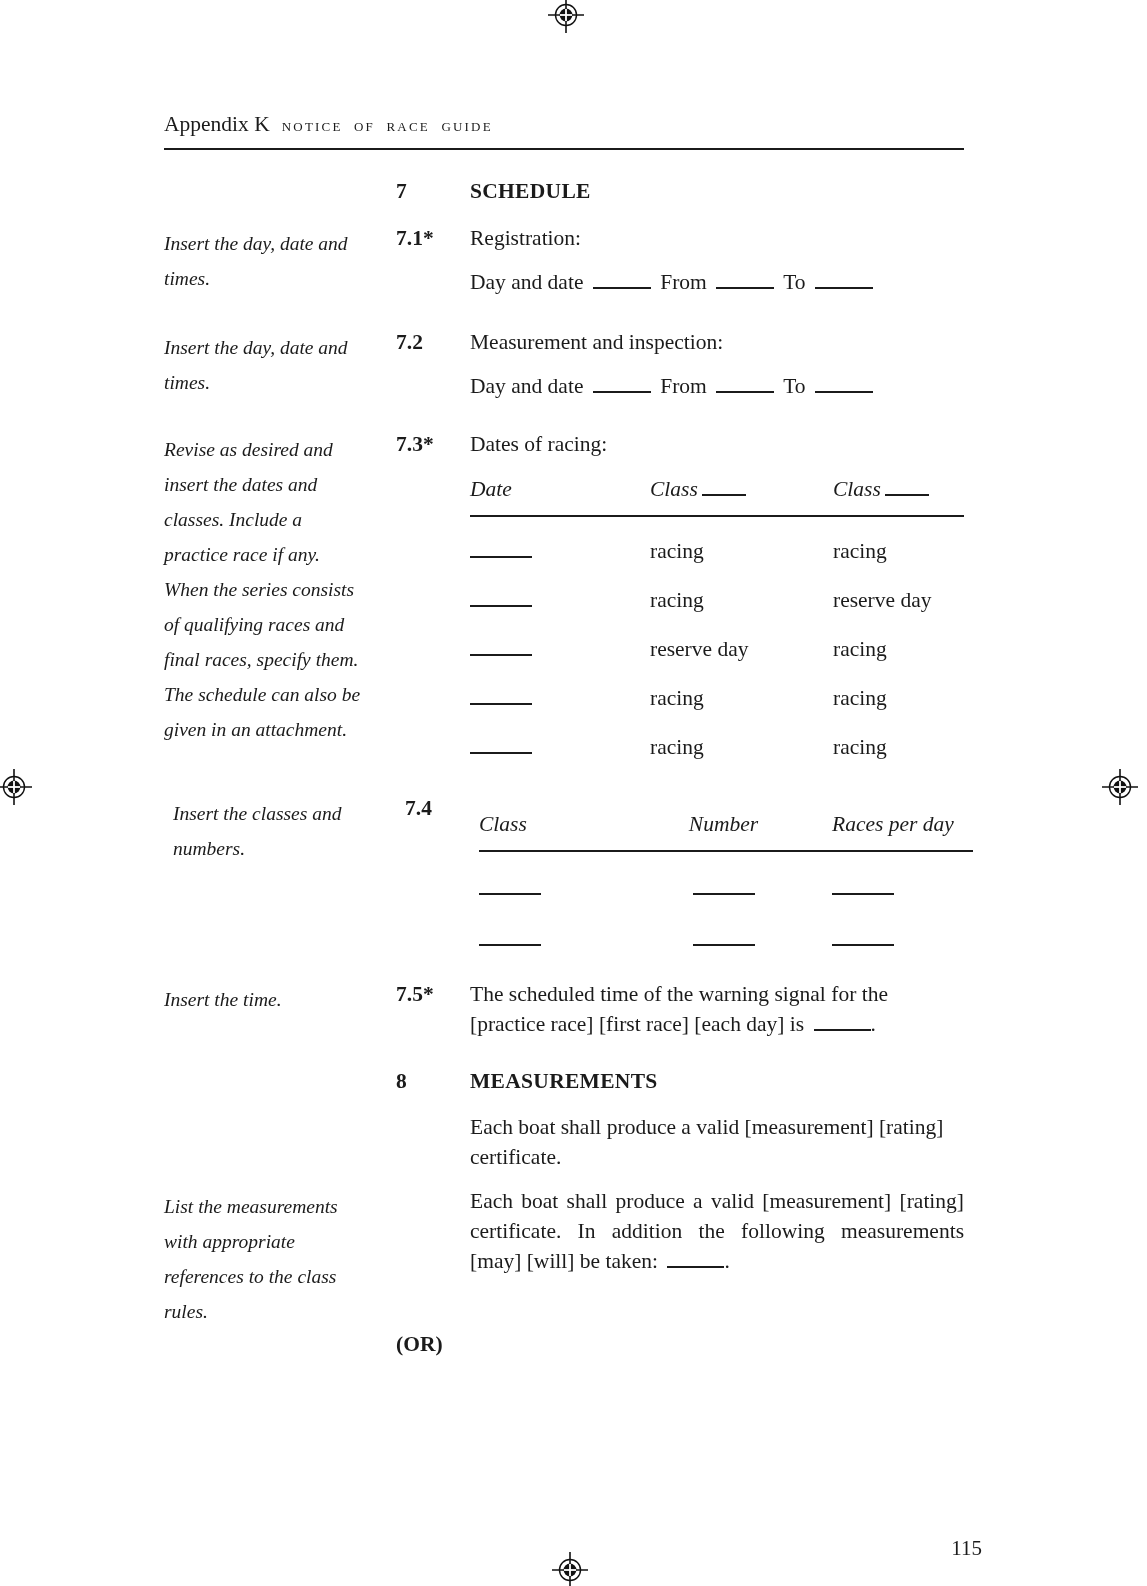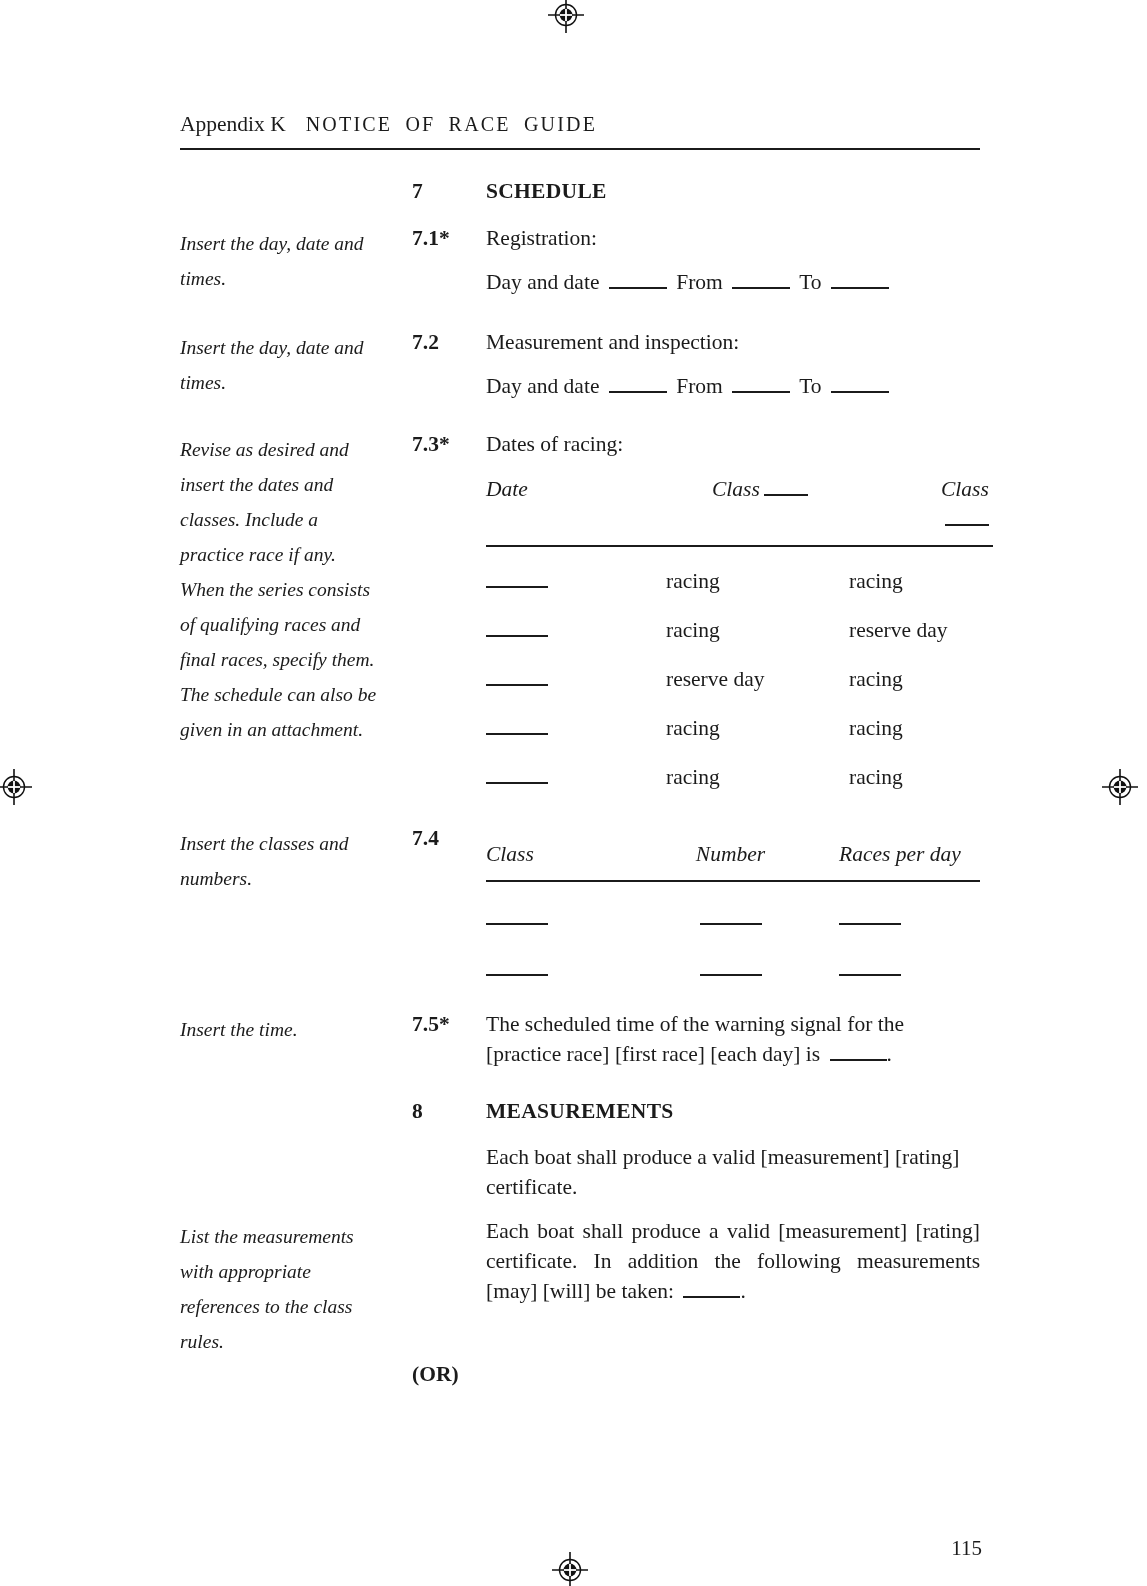--- a/index.html
+++ b/index.html
@@ -15,31 +15,31 @@
 
   
   .regmark { position: absolute; width: 36px; height: 36px; }
   .regmark svg { display: block; }
   .regmark.top    { left: 548px; top: -3px; }
   .regmark.left   { left: -4px;  top: 769px; }
   .regmark.right  { left: 1102px; top: 769px; }
   .regmark.bottom { left: 552px; top: 1552px; }
 
   
-  .content { position: absolute; left: 180px; top: 112px; width: 800px; font-family: Liberation Serif, serif; }
+  .content { position: absolute; left: 164px; top: 112px; width: 800px; font-family: Liberation Serif, serif; }
 
   .header {
     display: flex; align-items: baseline;
     padding-bottom: 11px;
     border-bottom: 2px solid #1b1b1b;
   }
   .header .appendix { font-size: 21.5px; }
   .header .guide-title {
-    font-size: 20px; letter-spacing: 2.2px; word-spacing: 6px;
-    margin-left: 20px;
+    font-size: 13px; letter-spacing: 2.2px; word-spacing: 6px;
+    margin-left: 12px;
     text-align: right;
   }
 
   .rows { margin-top: 26px; }
 
   .row { display: flex; align-items: flex-start; }
   .note {
     flex: 0 0 205px; margin-right: 27px;
     font-style: italic; font-size: 19.5px; line-height: 35px;
     padding-top: 3px;
@@ -58,42 +58,42 @@
   }
   .blank.w58 { width: 58px; }
   .blank.w44 { width: 44px; }
   .blank.w62 { width: 62px; margin: 0; }
   .blank.w57-end { width: 57px; margin: 0 0 0 4px; }
 
   .subline { margin-top: 14px; }
 
   
   .t3row { display: flex; }
-  .t3row.header { margin-top: 15px; font-style: italic; gap: 46px; }
+  .t3row.header { margin-top: 15px; font-style: italic; }
   .t3row.data { margin-top: 19px; align-items: flex-end; }
   .t3c1 { flex: 0 0 180px; }
   .t3c2 { flex: 0 0 183px; }
   .t3c3 { flex: 1 1 auto; }
 
   
   .t4row { display: flex; }
   .t4row.header { margin-top: 16px; font-style: italic; }
   .t4row.data { margin-top: 21px; }
   .t4c1 { flex: 0 0 136px; }
   .t4c2 { flex: 0 0 217px; text-align: center; }
   .t4c3 { flex: 1 1 auto; }
 
   .justify { text-align: justify; }
 
   
   .mb-sec7      { margin-bottom: 17px; }
   .mb-i71       { margin-bottom: 30px; }
   .mb-i72       { margin-bottom: 28px; }
   .mb-i73       { margin-bottom: 31px; }
-  .mb-i74       { margin-bottom: 25px; }
+  .mb-i74       { margin-bottom: 25px; margin-left: 9px; }
   .mb-i75       { margin-bottom: 27px; }
   .mb-sec8      { margin-bottom: 16px; }
   .mb-para1     { margin-bottom: 14px; }
   .mb-or        { margin-bottom: 22px; }
 
   .page-number {
     position: absolute;
     top: 1536px; left: 176px; width: 806px;
     text-align: right;
     font-size: 21px;

